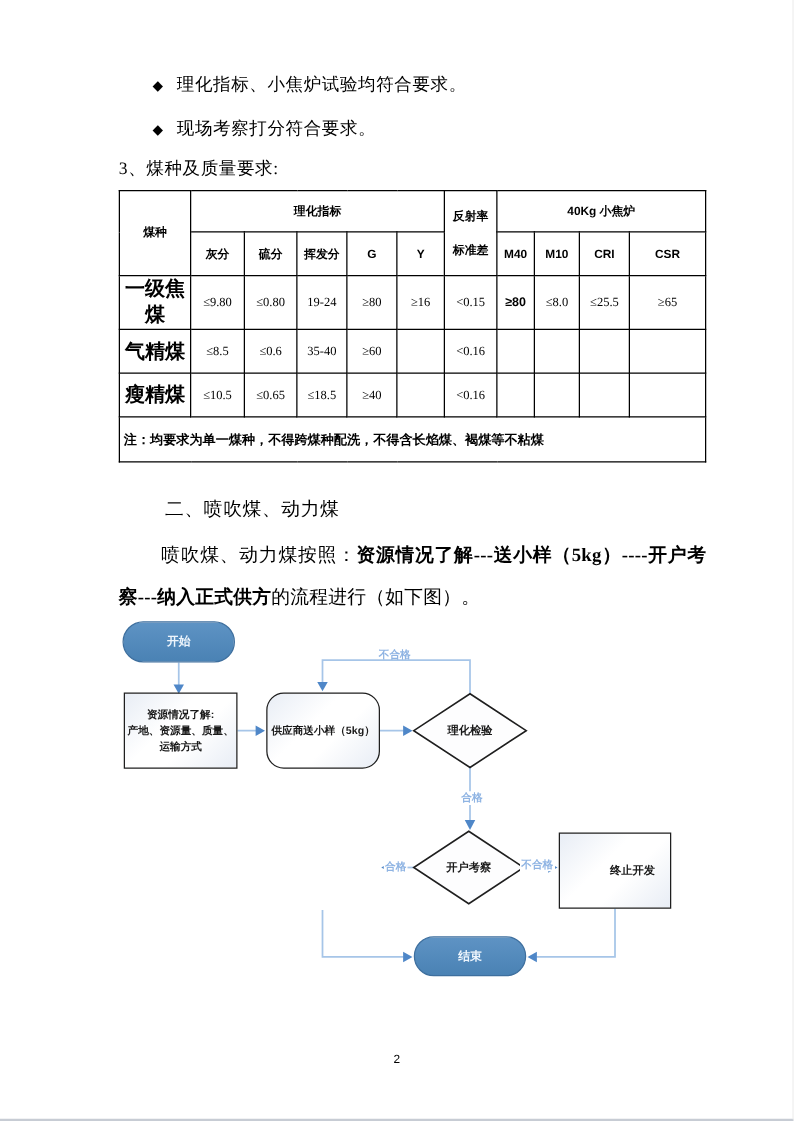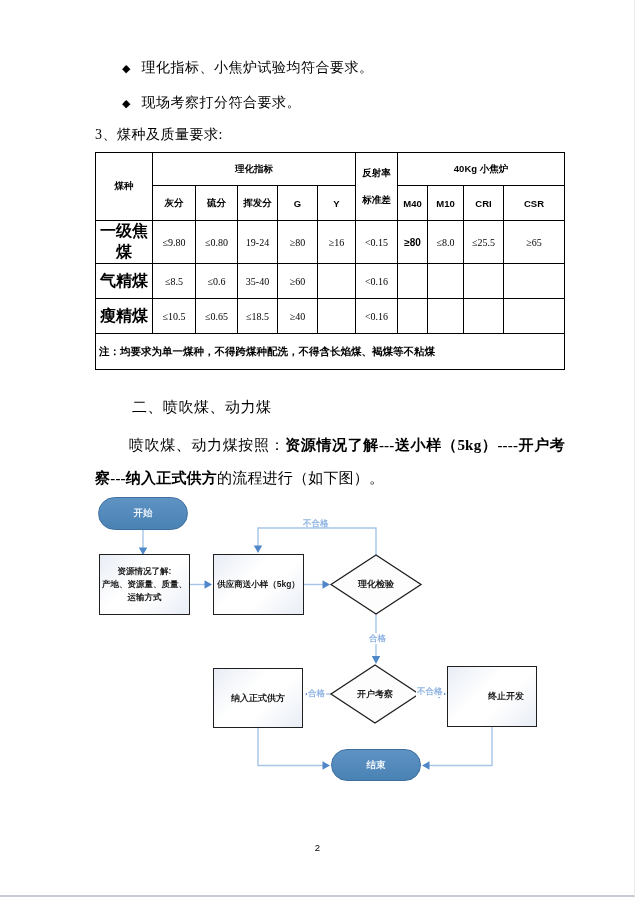--- a/index.html
+++ b/index.html
@@ -43,21 +43,21 @@
   .flowchart svg { position:absolute; left:0; top:0; }
   .fc-node { position:absolute; display:flex; align-items:center; justify-content:center;
     text-align:right; font-family:"Liberation Sans", sans-serif; }
   .fc-stadium { background:linear-gradient(180deg,#5e93c4,#4a82b4); border:1.5px solid #3e6f9e;
     border-radius:17px; color:#eef5fc; font-weight:bold; font-size:9.5px; }
   .fc-box { background:linear-gradient(135deg,#e8edf5 0%,#ffffff 40%,#ffffff 60%,#e8edf5 100%);
     border:1.5px solid #1f1f1f; color:#1a1a1a; font-weight:bold; font-size:8.5px; }
   .fc-diamond-label { background:transparent; color:#1a1a1a; font-weight:bold; font-size:9px; }
   .fc-node-start  { left:98px;  top:5px;   width:90px; height:33px; }
   .fc-node-info   { left:99px;  top:62px;  width:91px; height:61px; flex-direction:column; line-height:1.55; }
-  .fc-node-sample { left:213px; top:62px;  width:91px; height:61px; }
+  .fc-node-sample { left:213px; top:62px;  width:91px; height:61px;border-radius:14px; }
   .fc-label-exam  { left:331px; top:63px;  width:90px; height:59px; }
   .fc-node-accept { left:213px; top:176px; width:90px; height:60px; font-size:9px; }
   .fc-label-survey{ left:331px; top:173px; width:88px; height:58px; }
   .fc-node-stop   { left:447px; top:174px; width:90px; height:61px; font-size:9px;padding-left:28px; }
   .fc-node-end    { left:331px; top:257px; width:90px; height:32px; }
   .fc-edge-label { position:absolute; font-family:"Liberation Sans", sans-serif;
     font-weight:bold; font-size:8.5px; color:#8fb4e3; line-height:1; }
   .lbl-fail-top  { left:303px; top:27px; }
   .lbl-pass-mid  { left:367px; top:141px; background:#fff; padding:1px 2px; }
   .lbl-pass-left { left:307px; top:196px; background:#fff; padding:1px 1px; }
@@ -200,21 +200,20 @@
     </svg>
 
     <div class="fc-node fc-stadium fc-node-start">开始</div>
     <div class="fc-node fc-box fc-node-info">
       <span>资源情况了解:</span>
       <span>产地、资源量、质量、</span>
       <span>运输方式</span>
     </div>
     <div class="fc-node fc-box fc-node-sample">供应商送小样（5kg）</div>
     <div class="fc-node fc-diamond-label fc-label-exam">理化检验</div>
-    <div class="fc-node fc-box fc-node-accept">纳入正式供方</div>
     <div class="fc-node fc-diamond-label fc-label-survey">开户考察</div>
     <div class="fc-node fc-box fc-node-stop">终止开发</div>
     <div class="fc-node fc-stadium fc-node-end">结束</div>
 
     <span class="fc-edge-label lbl-fail-top">不合格</span>
     <span class="fc-edge-label lbl-pass-mid">合格</span>
     <span class="fc-edge-label lbl-pass-left">合格</span>
     <span class="fc-edge-label lbl-fail-right">不合格</span>
   </div>
 

